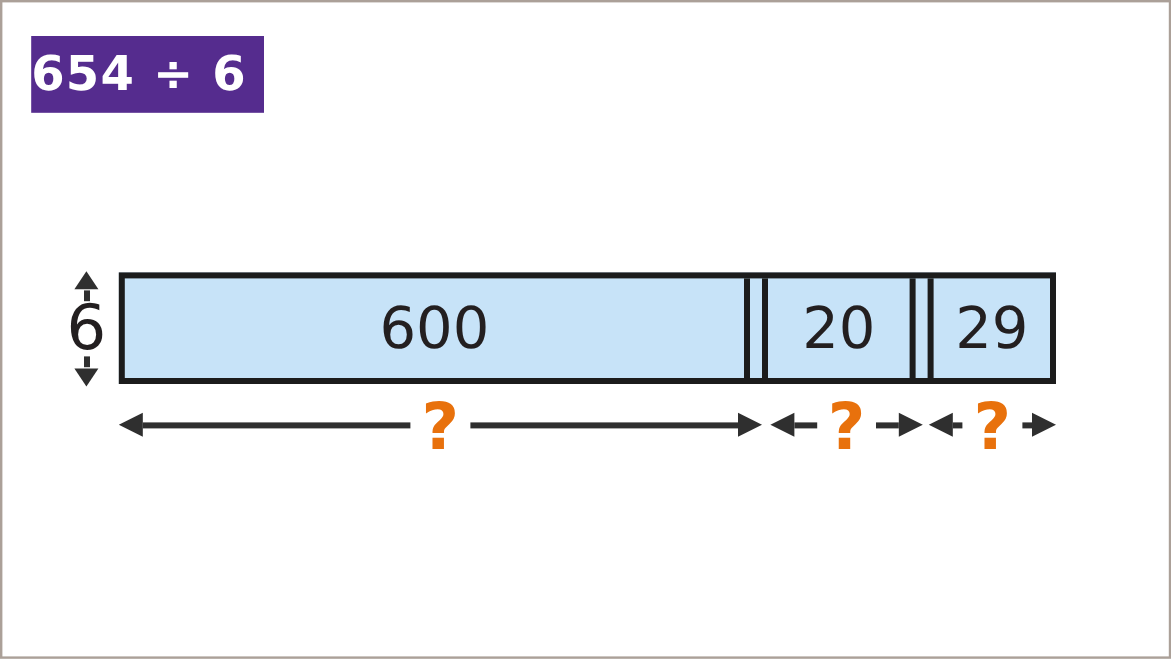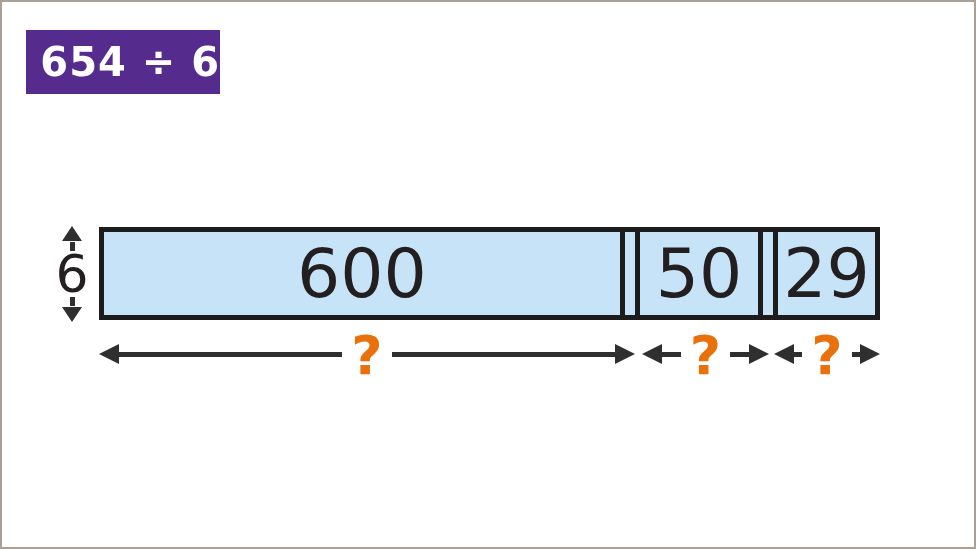--- a/index.html
+++ b/index.html
@@ -25,21 +25,21 @@
     border: 2px solid var(--frame-border);
     overflow: hidden;
   }
   
   .badge {
     position: absolute;
     left: 24px; top: 28px;
     width: 194px; height: 64px;
     background: var(--accent-purple);
     color: var(--badge-text);
-    display: flex; align-items: center; justify-content: flex-end;
+    display: flex; align-items: center; justify-content: flex-start;
     font-size: 40px; font-weight: 700;
     letter-spacing: 1px;
   }
   
   .divisor {
     position: absolute;
     left: 49px; top: 224px;
     width: 42px; height: 96px;
     display: flex; flex-direction: column;
     align-items: center; justify-content: space-between;
@@ -57,21 +57,21 @@
     position: absolute;
     left: 97px; top: 225px;
     width: 781px; height: 93px;
     background: var(--bar-fill);
     border: 5px solid var(--bar-border);
     display: flex;
   }
   .cell {
     display: flex; align-items: center; justify-content: center;
     height: 100%;
-    font-size: 68px; line-height: 1;
+    font-size: 48px; line-height: 1;
     color: var(--number-text);
   }
   .cell.c1 { width: 516px; }
   .cell.c2 { width: 118px; }
   .cell.c3 { flex: 1 1 auto; }
   .divider {
     width: 20px; height: 100%;
     border-left: 5px solid var(--bar-border);
     border-right: 5px solid var(--bar-border);
   }
@@ -112,21 +112,21 @@
     <div class="vstem"></div>
     <div class="vhead down"></div>
   </div>
 
   <div class="bar">
     <div class="cell c1">
       <span>600</span>
     </div>
     <div class="divider"></div>
     <div class="cell c2">
-      <span>50</span>
+      <span>20</span>
     </div>
     <div class="divider"></div>
     <div class="cell c3">
       <span>29</span>
     </div>
   </div>
 
   <div class="measure mA">
     <div class="mhead left"></div>
     <div class="mline"></div>

